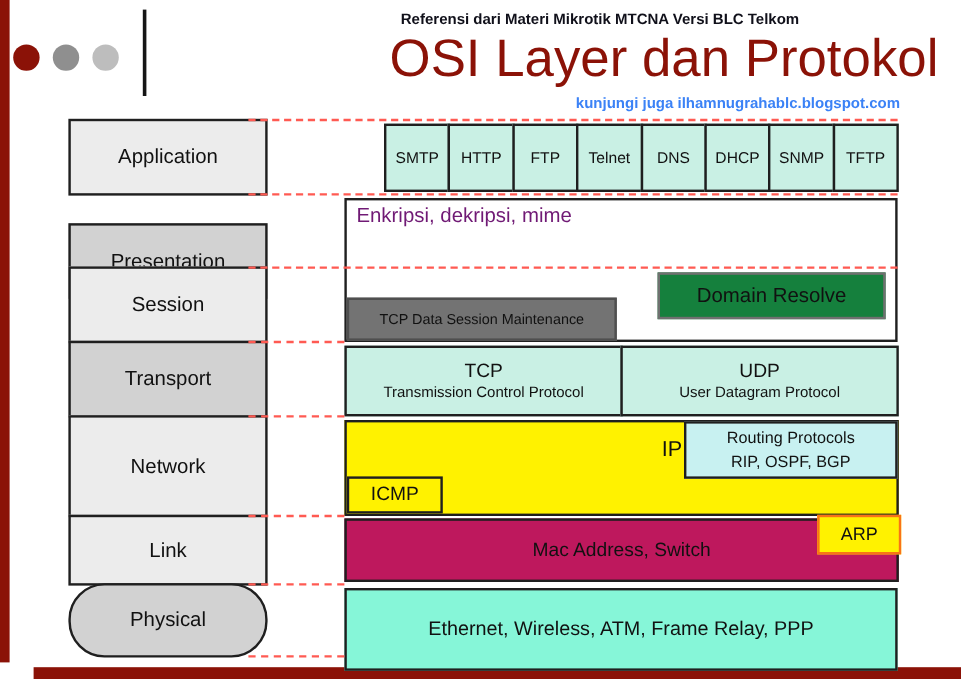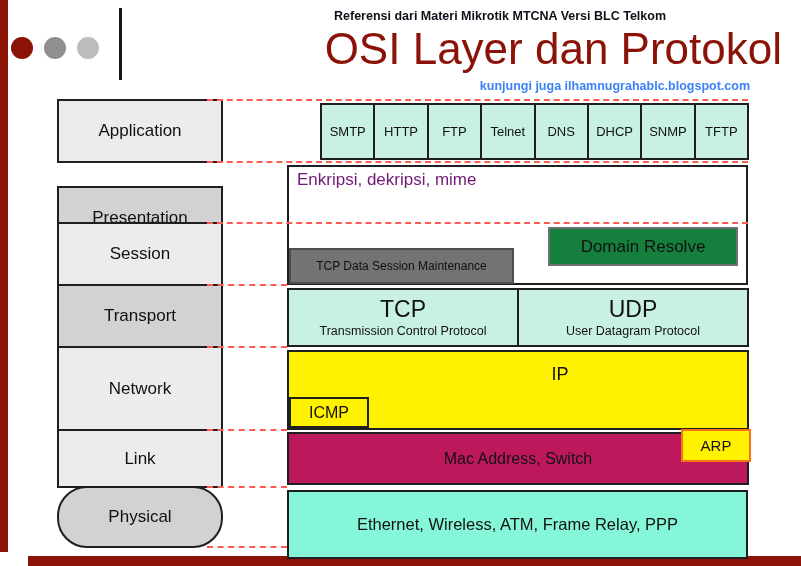--- a/index.html
+++ b/index.html
@@ -50,21 +50,21 @@
                 background:#737373; border:2px solid #4f4f4f; z-index:5;
                 display:flex; align-items:center; justify-content:center; font-size:12px; color:#111; }
   .domain-resolve { position:absolute; left:548px; top:227px; width:190px; height:39px;
                     background:#15803d; border:2px solid #707070; z-index:5;
                     display:flex; align-items:center; justify-content:center; font-size:17px; color:#111; }
 
   .transport-row { position:absolute; left:287px; top:288px; width:462px; height:59px; display:flex; z-index:2; }
   .transport-cell { flex:1; background:#C9F0E4; border:2px solid #1f1f1f; margin-left:-2px;
                     display:flex; flex-direction:column; align-items:center; justify-content:center; color:#111; }
   .transport-cell:first-child { margin-left:0; }
-  .transport-cell .t-title { font-size:23px; line-height:1.2; }
+  .transport-cell .t-title { font-size:16px; line-height:1.2; }
   .transport-cell .t-sub { font-size:12.5px; line-height:1.2; }
 
   .ip-box { position:absolute; left:287px; top:350px; width:462px; height:80px;
             background:#FFF200; border:2px solid #1f1f1f; z-index:2; }
   .ip-label { position:absolute; left:480px; top:364px; width:160px; text-align:center;
               font-size:18px; color:#111; z-index:3; }
   .routing-box { position:absolute; left:570px; top:351px; width:178px; height:48px;
                  background:#C8F1F1; border:2px solid #1f1f1f; z-index:3;
                  display:flex; flex-direction:column; align-items:center; justify-content:center;
                  font-size:13.5px; line-height:1.45; color:#111; }
@@ -138,20 +138,24 @@
       <span class="t-sub">Transmission Control Protocol</span>
     </div>
     <div class="transport-cell">
       <span class="t-title">UDP</span>
       <span class="t-sub">User Datagram Protocol</span>
     </div>
   </div>
 
   <div class="ip-box"></div>
   <div class="ip-label">IP</div>
+  <div class="routing-box">
+    <span>Routing Protocols</span>
+    <span>RIP, OSPF, BGP</span>
+  </div>
   <div class="icmp-box">ICMP</div>
 
   <div class="link-box">Mac Address, Switch</div>
   <div class="arp-box">ARP</div>
 
   <div class="physical-box">Ethernet, Wireless, ATM, Frame Relay, PPP</div>
 
 </div>
 
 </body></html>

